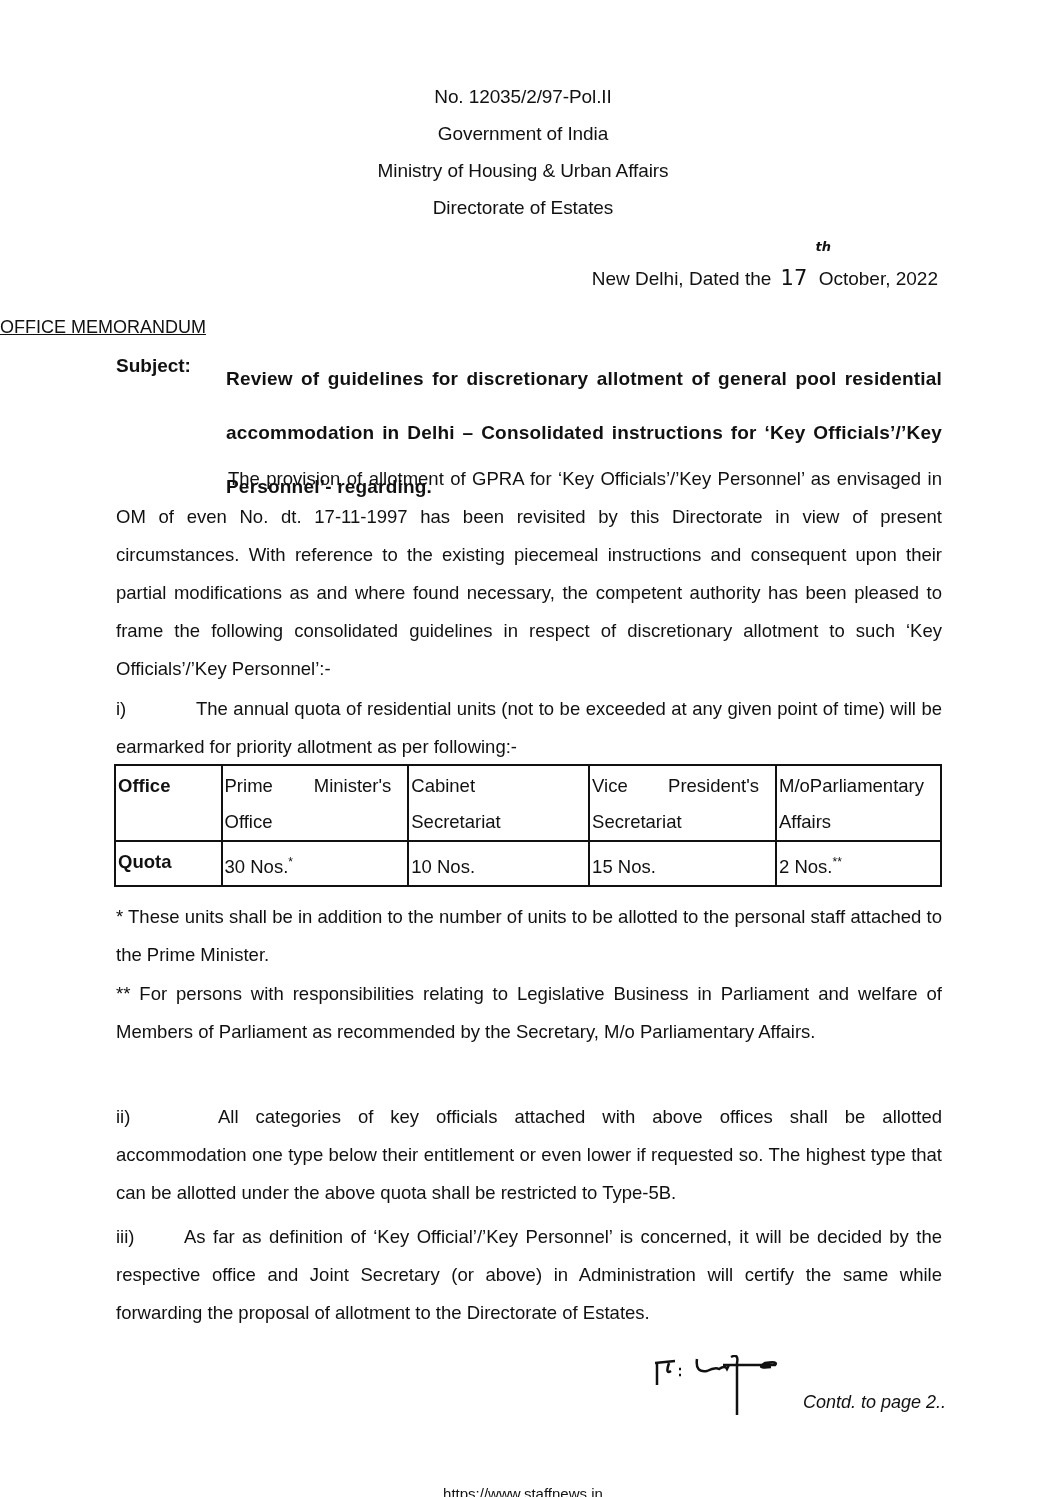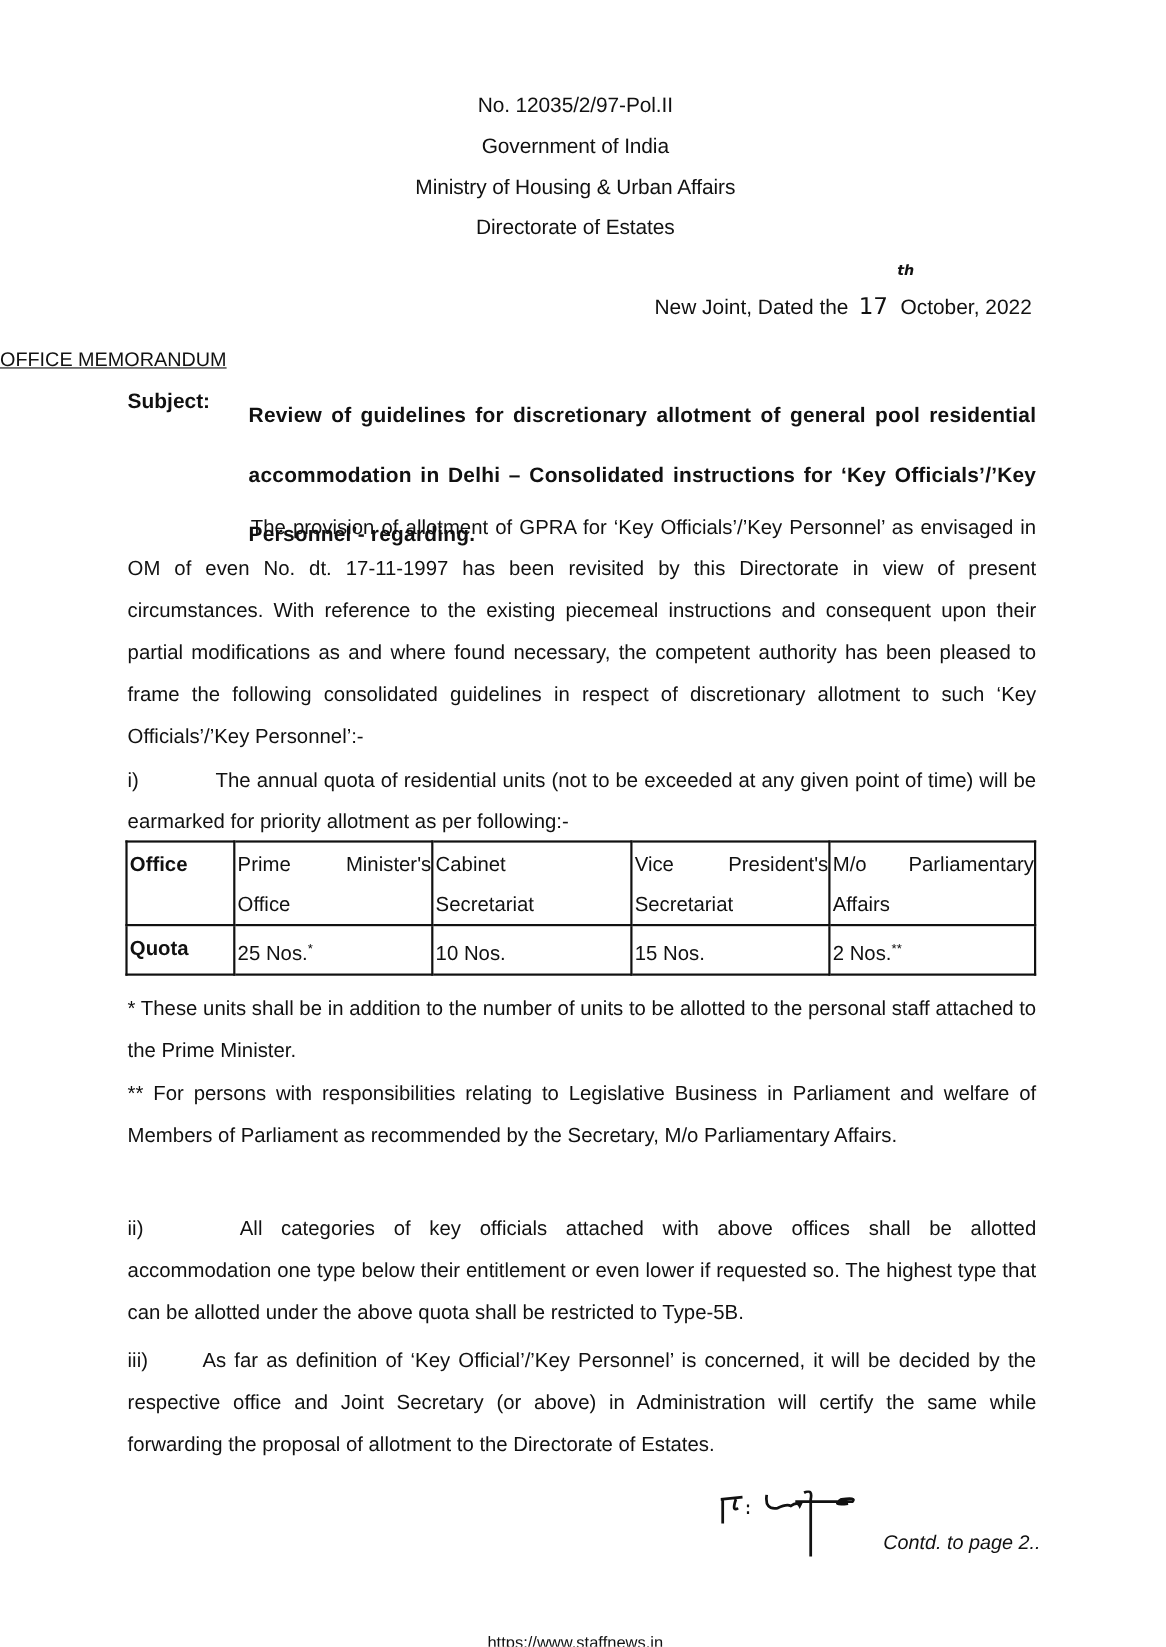--- a/index.html
+++ b/index.html
@@ -13,42 +13,42 @@
   .date .sup { position: absolute; left: 6px; top: -27px; font-size: 13px; font-weight: bold; font-style: italic; margin-left: 29px; }
   .om-title { position: absolute; left: 0; width: 1046px; top: 317px; text-align: left; font-size: 18px; text-decoration: underline; }
   .subject-label { position: absolute; left: 116px; top: 355px; font-size: 19px; font-weight: bold; font-family: "Liberation Sans Narrow", "Liberation Sans", sans-serif; }
   .subject-text { position: absolute; left: 226px; top: 352px; width: 716px; font-size: 19px; font-weight: bold; line-height: 54px; text-align: justify; letter-spacing: 0.2px; }
   .para { position: absolute; left: 116px; width: 826px; font-size: 18.5px; line-height: 38px; text-align: justify; }
   .para.indent { text-indent: 112px; }
   .para .num { display: inline-block; width: 80px; }
   .para .num.wide { width: 102px; }
   .para .num.short { width: 68px; }
   table.quota { position: absolute; left: 114px; top: 764px; width: 828px; border-collapse: collapse; font-size: 18.5px; }
-  table.quota td { border: 2px solid #111; vertical-align: top; padding: 2px 0 0 2px; line-height: 36px; }
+  table.quota td { border: 2px solid #111; vertical-align: top; padding: 2px 16px 0 2px; line-height: 36px; }
   table.quota td.lbl { font-weight: bold; width: 94px; }
   table.quota tr.r1 td { height: 72px; }
   table.quota tr.r2 td { height: 40px; }
   .jl { display: flex; justify-content: space-between; }
   .contd { position: absolute; right: 114px; top: 1392px; font-size: 18px; font-style: italic; }
   .sig { position: absolute; left: 655px; top: 1355px; width: 140px; height: 70px; }
   .footer { position: absolute; left: 0; width: 1046px; top: 1453px; text-align: center; font-size: 15px; margin-top: 32px; }
   sup { font-size: 12px; }
 </style>
 </head>
 <body>
 
 <div>
 
   <div class="hdr" style="top:86px">No. 12035/2/97-Pol.II</div>
   <div class="hdr" style="top:123px">Government of India</div>
   <div class="hdr" style="top:160px">Ministry of Housing &amp; Urban Affairs</div>
   <div class="hdr" style="top:197px">Directorate of Estates</div>
 
   <div class="date">
-    <span>New Joint, Dated the</span>
+    <span>New Delhi, Dated the</span>
     <span class="hand"><span>17</span><span class="sup">th</span></span>
     <span>October, 2022</span>
   </div>
 
   <div class="om-title">OFFICE MEMORANDUM</div>
 
   <div class="subject-label">Subject:</div>
   <div class="subject-text">Review of guidelines for discretionary allotment of general pool residential accommodation in Delhi – Consolidated instructions for ‘Key Officials’/’Key Personnel’- regarding.</div>
 
   <div class="para indent" style="top:460px">The provision of allotment of GPRA for ‘Key Officials’/’Key Personnel’ as envisaged in OM of even No. dt. 17-11-1997 has been revisited by this Directorate in view of present circumstances.  With reference to the existing piecemeal instructions and consequent upon their partial modifications as and where found necessary, the competent authority has been pleased to frame the following consolidated guidelines in respect of discretionary allotment to such ‘Key Officials’/’Key Personnel’:-</div>
@@ -83,21 +83,21 @@
       <td>
             <div class="jl">
               <span>M/o</span>
               <span>Parliamentary</span>
             </div>
             <div>Affairs</div>
           </td>
     </tr>
     <tr class="r2">
       <td class="lbl">Quota</td>
-      <td><span>25 Nos.</span><sup>*</sup></td>
+      <td><span>30 Nos.</span><sup>*</sup></td>
       <td><span>10 Nos.</span><sup></sup></td>
       <td><span>15 Nos.</span><sup></sup></td>
       <td><span>2 Nos.</span><sup>**</sup></td>
     </tr>
   </tbody>
     </table>
 
   <div class="para" style="top:898px">* These units shall be in addition to the number of units to be allotted to the personal staff attached to the Prime Minister.</div>
   <div class="para" style="top:975px">** For persons with responsibilities relating to Legislative Business in Parliament and welfare of Members of Parliament as recommended by the Secretary, M/o Parliamentary Affairs.</div>
 

